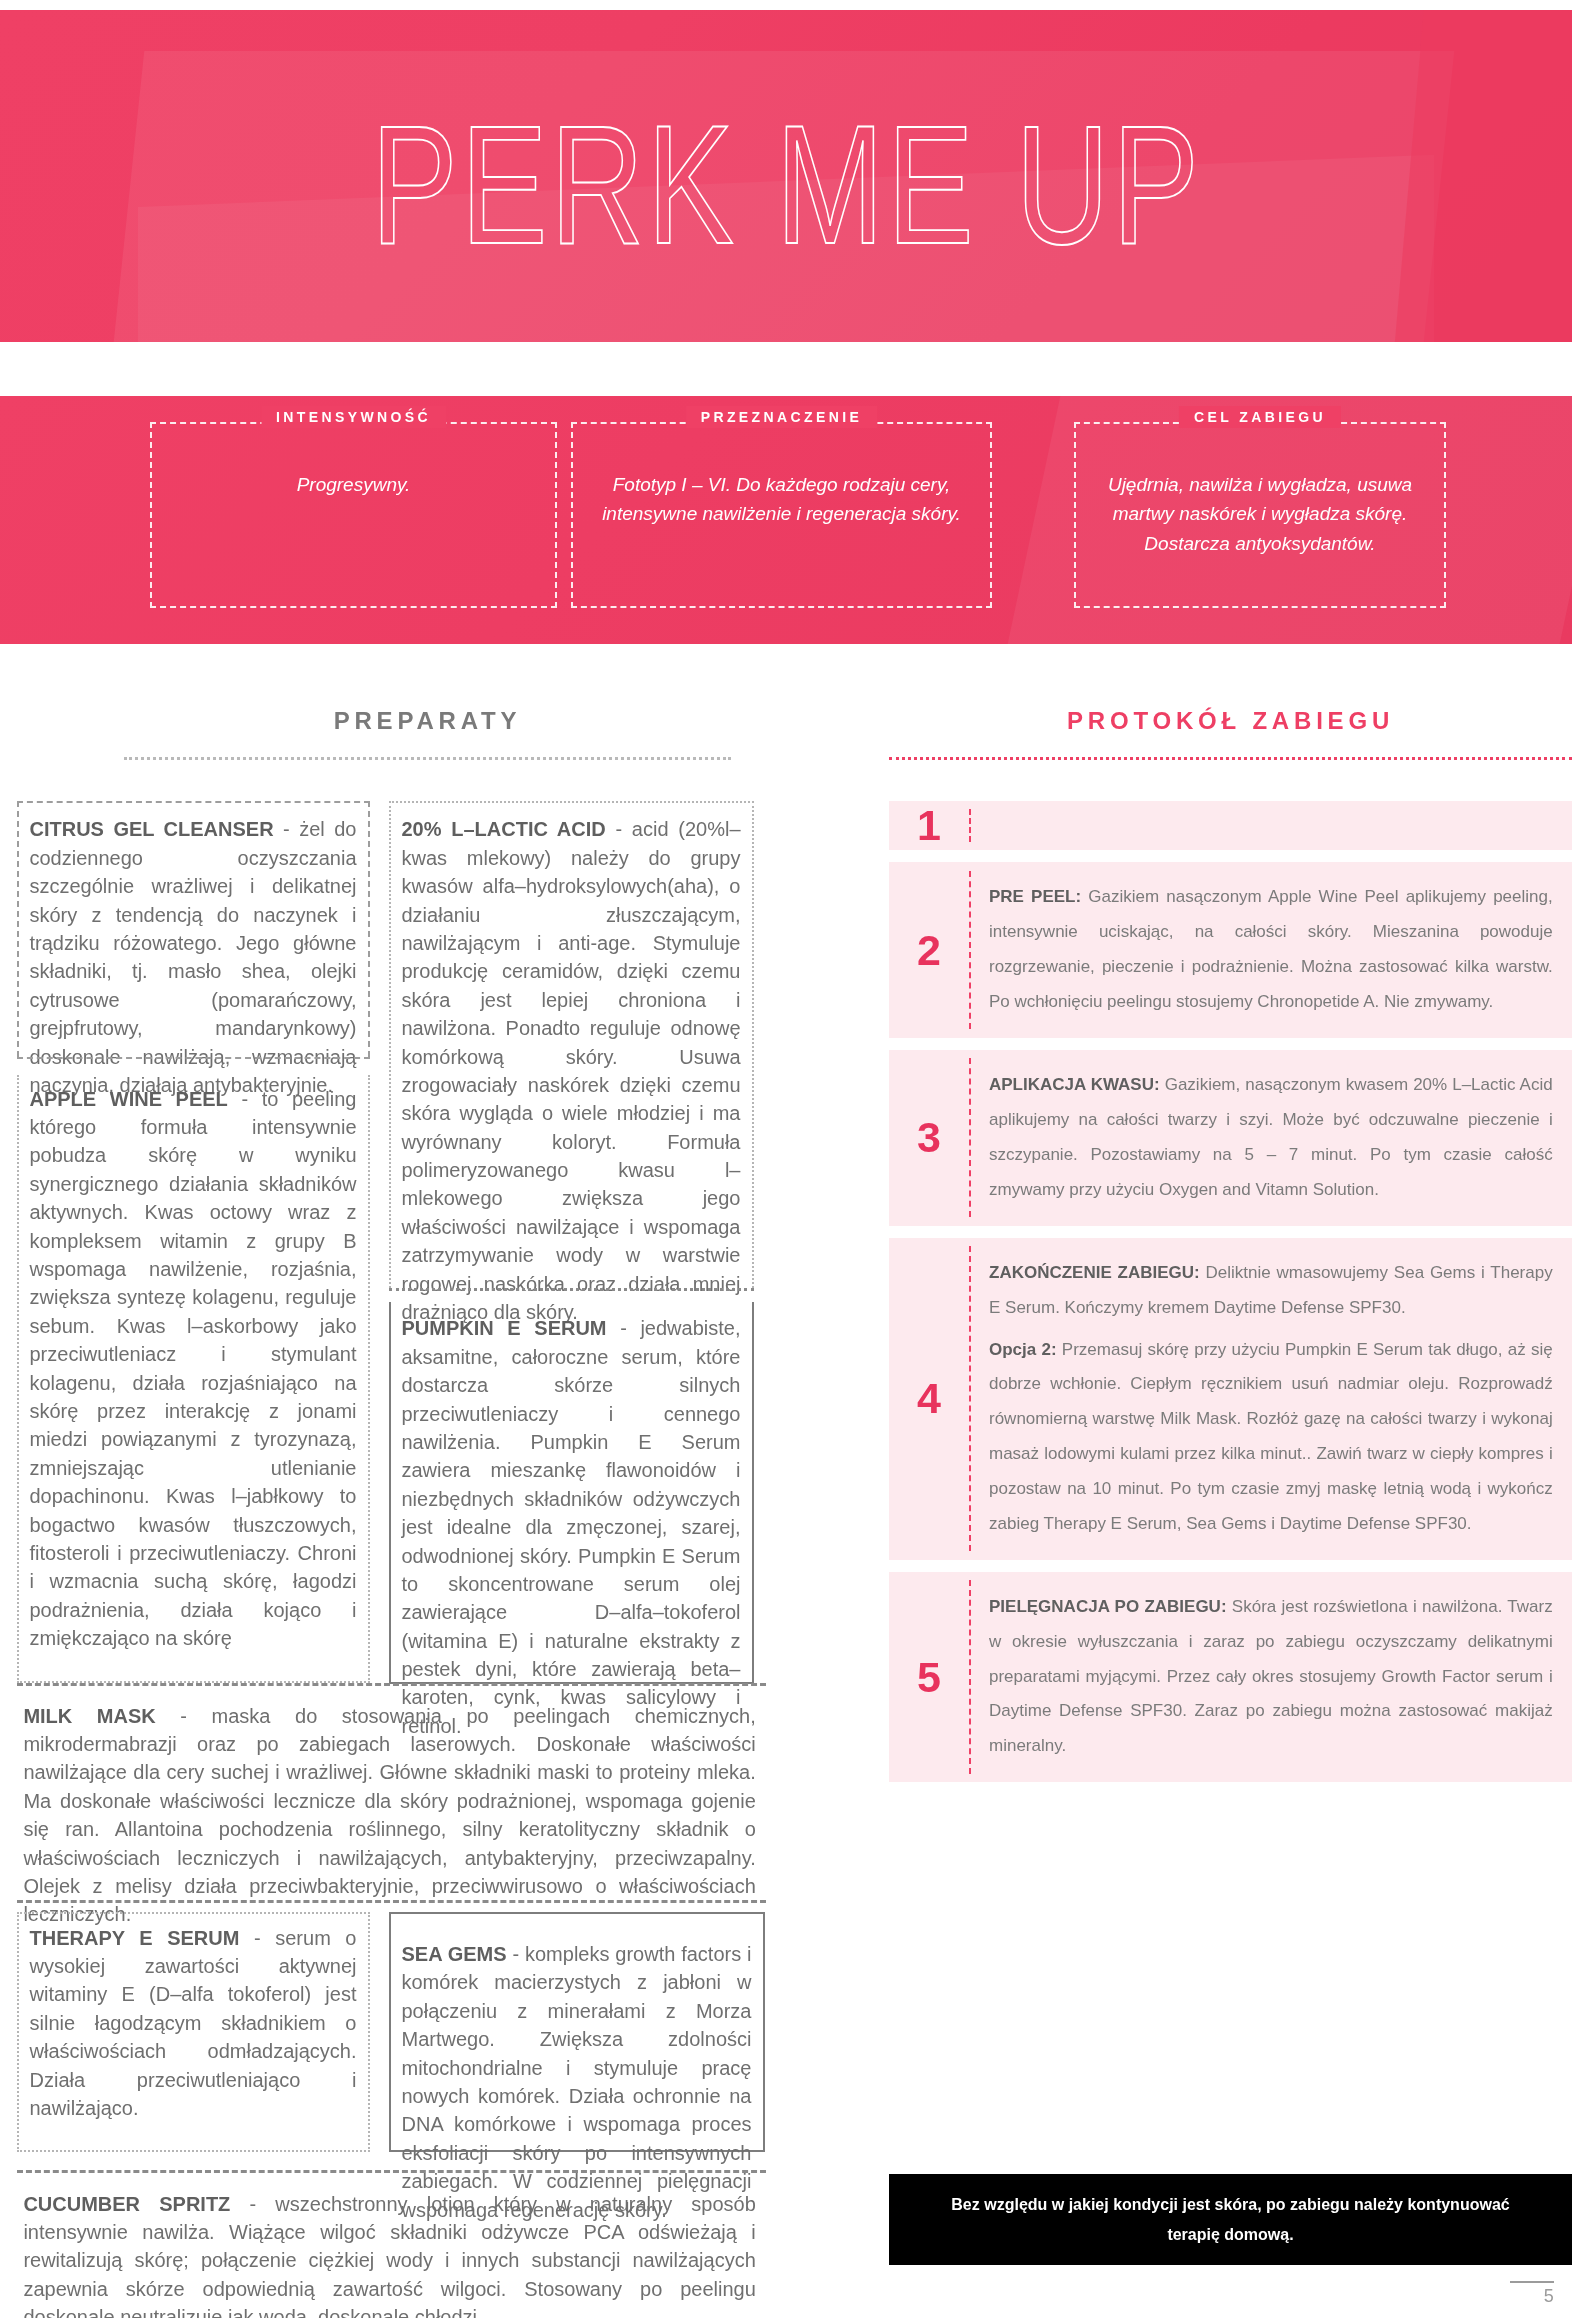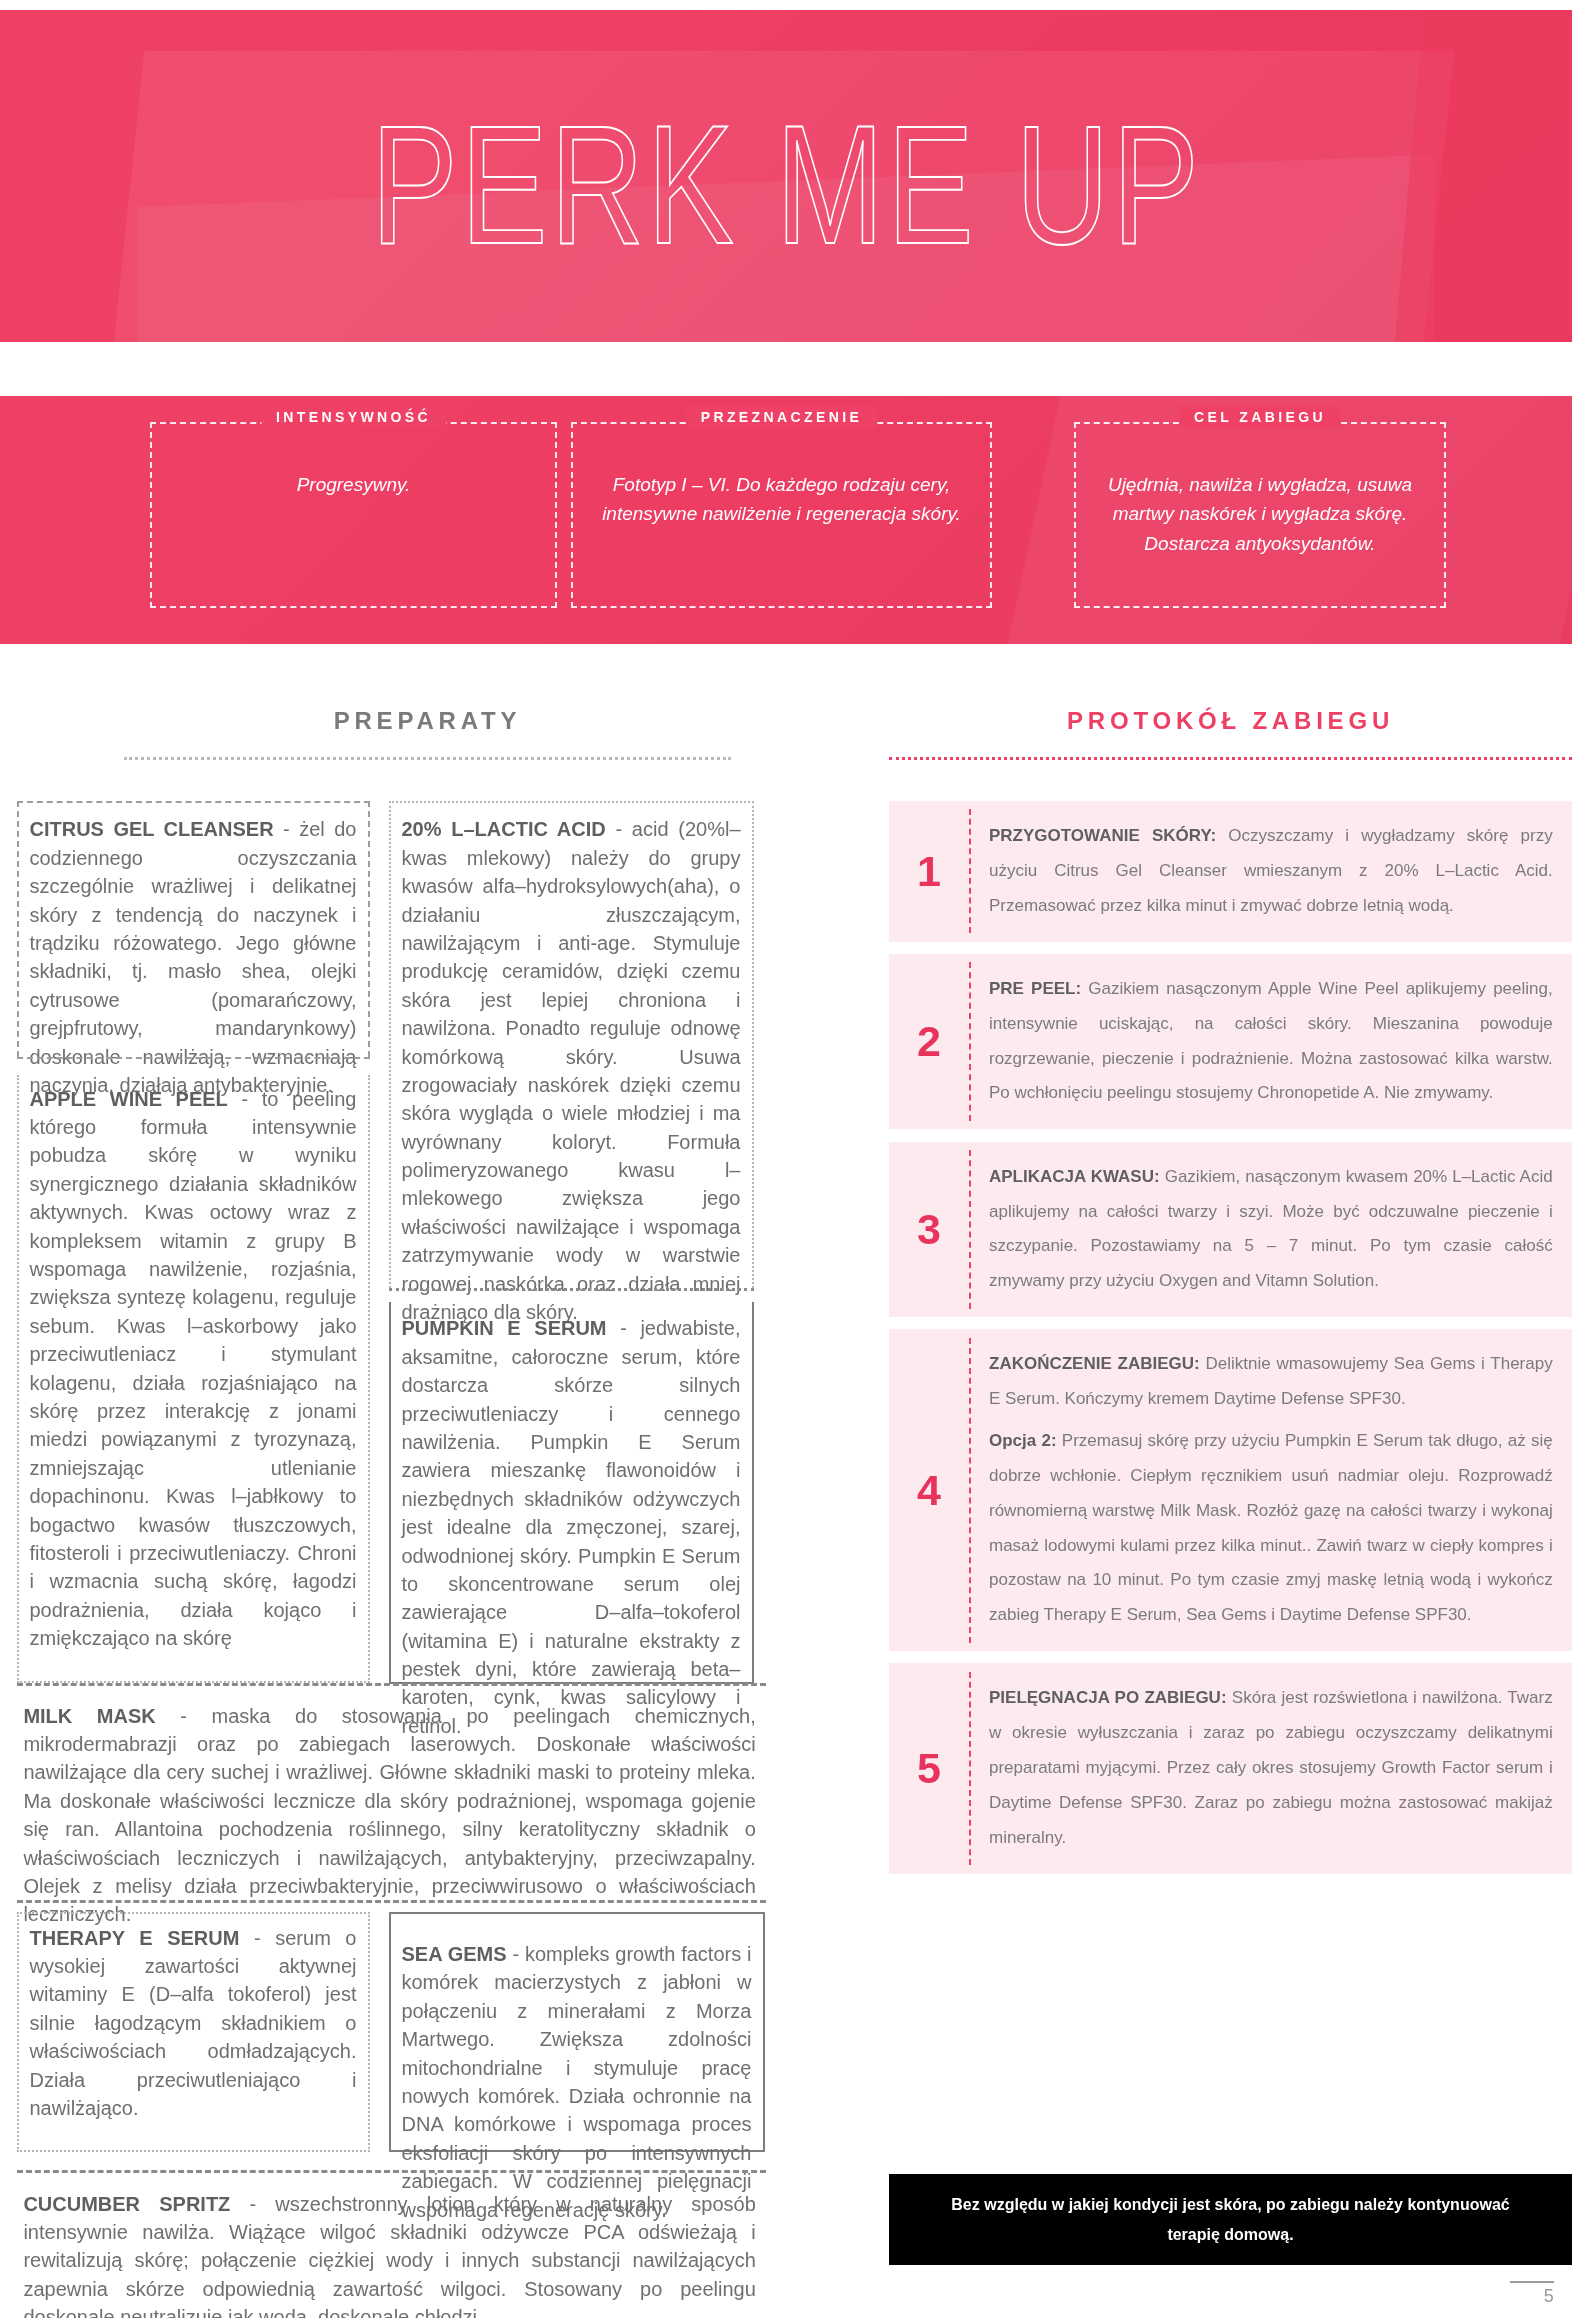--- a/index.html
+++ b/index.html
@@ -268,23 +268,20 @@
     <b>CUCUMBER SPRITZ</b><span> - wszechstronny lotion który w naturalny sposób intensywnie nawilża. Wiążące wilgoć składniki odżywcze PCA odświeżają i rewitalizują skórę; połączenie ciężkiej wody i innych substancji nawilżających zapewnia skórze odpowiednią zawartość wilgoci. Stosowany po peelingu doskonale neutralizuje jak woda, doskonale chłodzi.</span>
   </div>
 
 </div>
 
 <div class="proto">
 
   <div class="step">
     <div class="num">1</div>
     <div class="divider"></div>
-    <div class="txt">
-      <p><b>PRZYGOTOWANIE SKÓRY:</b><span> Oczyszczamy i wygładzamy skórę przy użyciu Citrus Gel Cleanser wmieszanym z 20% L–Lactic Acid. Przemasować przez kilka minut i zmywać dobrze letnią wodą.</span></p>
-    </div>
   </div>
 
   <div class="step">
     <div class="num">2</div>
     <div class="divider"></div>
     <div class="txt">
       <p><b>PRE PEEL:</b><span> Gazikiem nasączonym Apple Wine Peel aplikujemy peeling, intensywnie uciskając, na całości skóry. Mieszanina powoduje rozgrzewanie, pieczenie i podrażnienie. Można zastosować kilka warstw. Po wchłonięciu peelingu stosujemy Chronopetide A. Nie zmywamy.</span></p>
     </div>
   </div>
 

